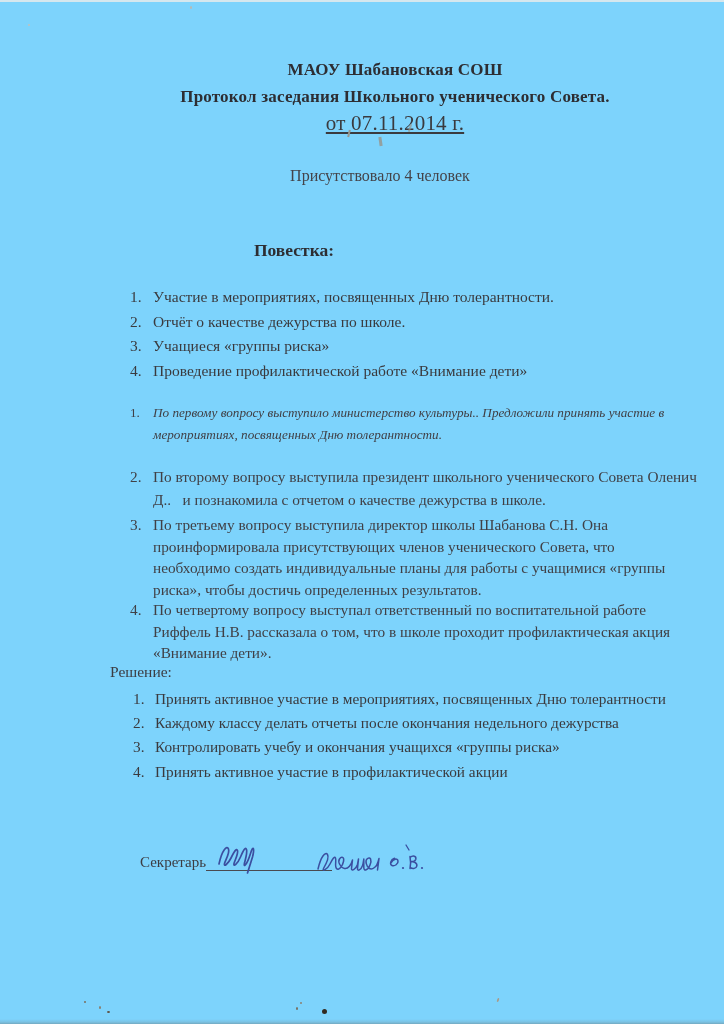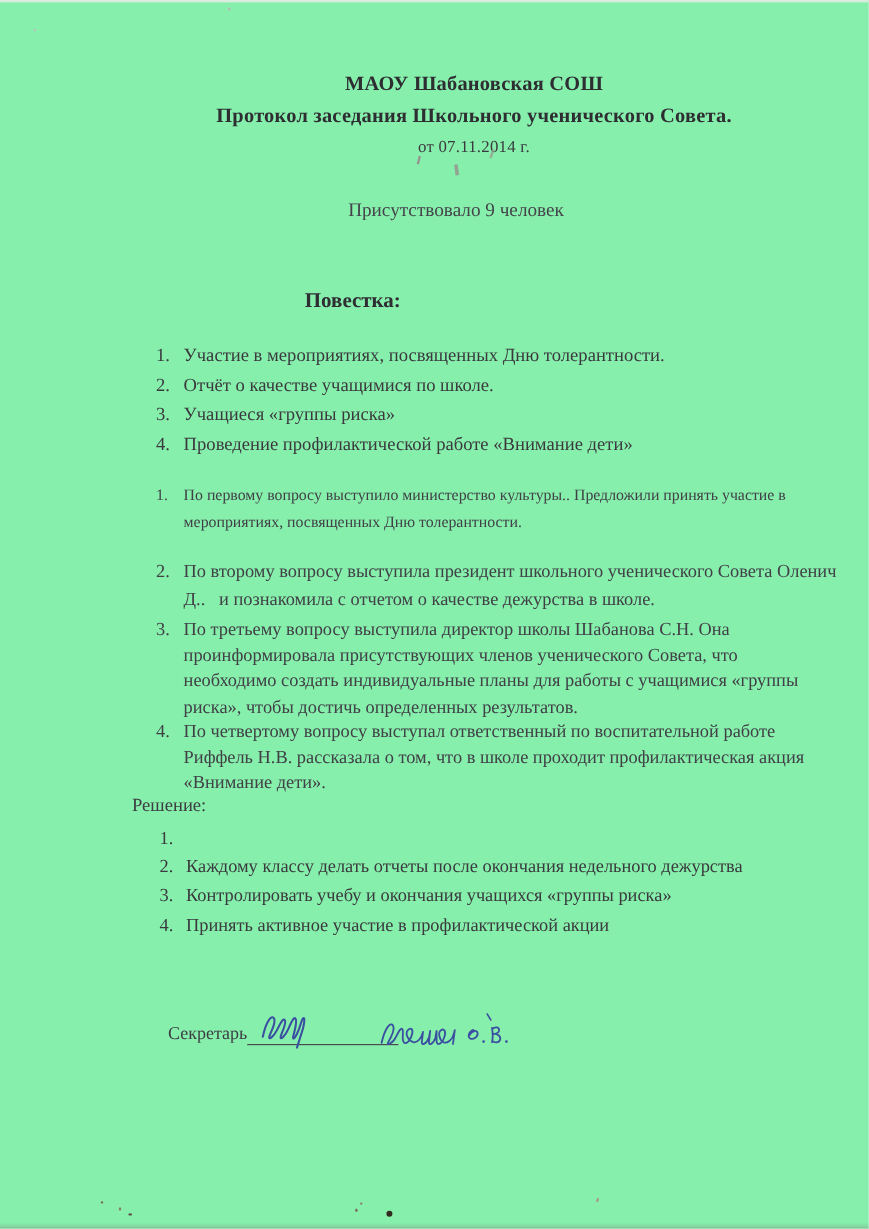--- a/index.html
+++ b/index.html
@@ -4,40 +4,40 @@
 <style>
   html, body { margin: 0; padding: 0; }
   body {
     width: 724px; height: 1024px;
     font-family: "Liberation Serif", "DejaVu Serif", serif;
     background: #ffffff;
   }
   .page {
     position: relative;
     width: 724px; height: 1024px;
-    background: #86efac;
+    background: #7dd3fc;
     overflow: hidden;
     color: #3a3a3e;
   }
   
   .edge-top {
     position: absolute; top: 0; left: 0; width: 100%; height: 2px;
     background: #ececе9; background: #ececea; opacity: .8;
   }
   .edge-bottom {
     position: absolute; bottom: 0; left: 0; width: 100%; height: 5px;
     background: linear-gradient(to bottom, rgba(120,120,115,0) 0%, rgba(120,120,115,.18) 60%, rgba(100,100,95,.38) 100%);
   }
 
   .header {
     position: absolute; top: 56px; left: 70px; width: 650px;
     text-align: center;
   }
   .h-line { font-size: 17px; line-height: 27px; font-weight: bold; color: #2d2d32; letter-spacing: .2px; }
-  .h-line.regular { font-weight: normal; font-size: 14px; color: #3a3a3e; }
+  .h-line.regular { font-weight: normal; font-size: 21px; color: #3a3a3e; text-decoration: underline; }
 
   .attendance {
     position: absolute; top: 167px; left: 55px; width: 650px;
     text-align: center; font-size: 16px; color: #44444a;
   }
 
   .agenda-title {
     position: absolute; top: 240px; left: 0; width: 588px;
     text-align: center; font-weight: bold; font-size: 17.5px; color: #2d2d32;
   }
@@ -46,21 +46,21 @@
   .num-item { display: flex; align-items: flex-start; }
   .num-item .num { flex: 0 0 23px; }
   .agenda-list { top: 285px; width: 575px; font-size: 15.5px; }
   .agenda-list .num-item { line-height: 24.5px; }
   .agenda-list .num-item:nth-child(3) .txt,
   .agenda-list .num-item:nth-child(4) .txt { font-weight: 500; }
 
   .minute { position: absolute; left: 130px; display: flex; align-items: flex-start; color: #404046; }
   .minute .num { flex: 0 0 23px; }
   .minute-1 { top: 402px; font-size: 13.2px; line-height: 21.5px; }
-  .minute-1 .txt { width: 512px; }
+  .minute-1 .txt { width: 512px; font-style: italic; }
   .minute-2 { top: 466px; font-size: 15.3px; line-height: 22.5px; }
   .minute-2 .txt { width: 548px; }
   .minute-3 { top: 514px; font-size: 15.3px; line-height: 21.5px; }
   .minute-3 .txt { width: 540px; }
   .minute-4 { top: 599px; font-size: 15.3px; line-height: 21.5px; }
   .minute-4 .txt { width: 535px; }
 
   .decision-title {
     position: absolute; top: 663px; left: 110px;
     font-size: 15.5px; color: #3c3c42;
@@ -93,32 +93,32 @@
 <div class="page">
 
   <div class="edge-top"></div>
 
   <div class="header">
     <div class="h-line">МАОУ Шабановская СОШ</div>
     <div class="h-line">Протокол заседания Школьного ученического Совета.</div>
     <div class="h-line regular">от 07.11.2014 г.</div>
   </div>
 
-  <div class="attendance">Присутствовало 9 человек</div>
+  <div class="attendance">Присутствовало 4 человек</div>
 
   <div class="agenda-title">Повестка:</div>
 
   <div class="num-list agenda-list">
     <div class="num-item">
       <span class="num">1.</span>
       <span class="txt">Участие в мероприятиях, посвященных Дню толерантности.</span>
     </div>
     <div class="num-item">
       <span class="num">2.</span>
-      <span class="txt">Отчёт о качестве учащимися по школе.</span>
+      <span class="txt">Отчёт о качестве дежурства по школе.</span>
     </div>
     <div class="num-item">
       <span class="num">3.</span>
       <span class="txt">Учащиеся «группы риска»</span>
     </div>
     <div class="num-item">
       <span class="num">4.</span>
       <span class="txt">Проведение профилактической работе «Внимание дети»</span>
     </div>
   </div>
@@ -138,20 +138,21 @@
   <div class="minute minute-4">
     <span class="num">4.</span>
     <span class="txt">По четвертому вопросу выступал ответственный по воспитательной работе Риффель Н.В. рассказала о том, что в школе проходит профилактическая акция «Внимание дети».</span>
   </div>
 
   <div class="decision-title">Решение:</div>
 
   <div class="num-list decision-list">
     <div class="num-item">
       <span class="num">1.</span>
+      <span class="txt">Принять активное участие в мероприятиях, посвященных Дню толерантности</span>
     </div>
     <div class="num-item">
       <span class="num">2.</span>
       <span class="txt">Каждому классу делать отчеты после окончания недельного дежурства</span>
     </div>
     <div class="num-item">
       <span class="num">3.</span>
       <span class="txt">Контролировать учебу и окончания учащихся «группы риска»</span>
     </div>
     <div class="num-item">

